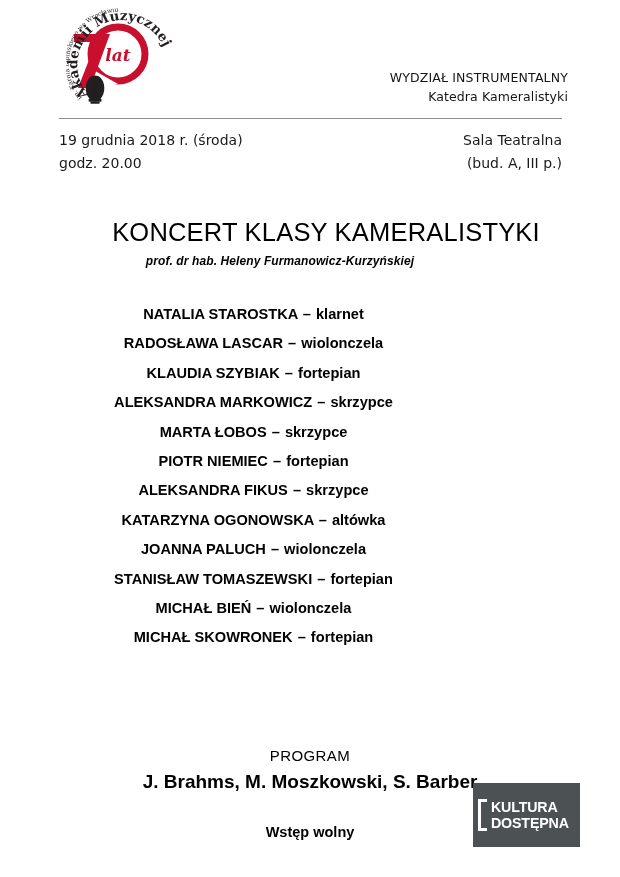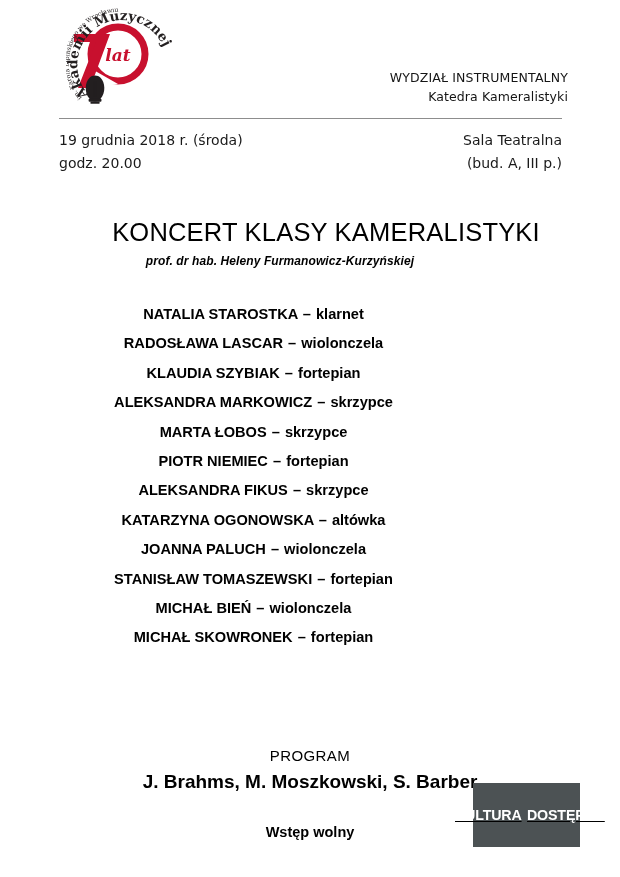--- a/index.html
+++ b/index.html
@@ -196,22 +196,22 @@
   }
   .kultura-bracket {
     width: 9px;
     border-left: 3px solid #ffffff;
     border-top: 3px solid #ffffff;
     border-bottom: 3px solid #ffffff;
     box-sizing: border-box;
   }
   .kultura-words {
     display: flex;
+    flex-direction: column;
     justify-content: space-between;
-    text-decoration: underline;
   }
   .kultura-word {
     font-family: "Liberation Sans Narrow", "Liberation Sans", sans-serif;
     font-weight: bold;
     font-size: 15.5px;
     line-height: 16px;
     color: #ffffff;
     letter-spacing: -0.2px;
     transform: scaleX(0.92);
     transform-origin: left center;

